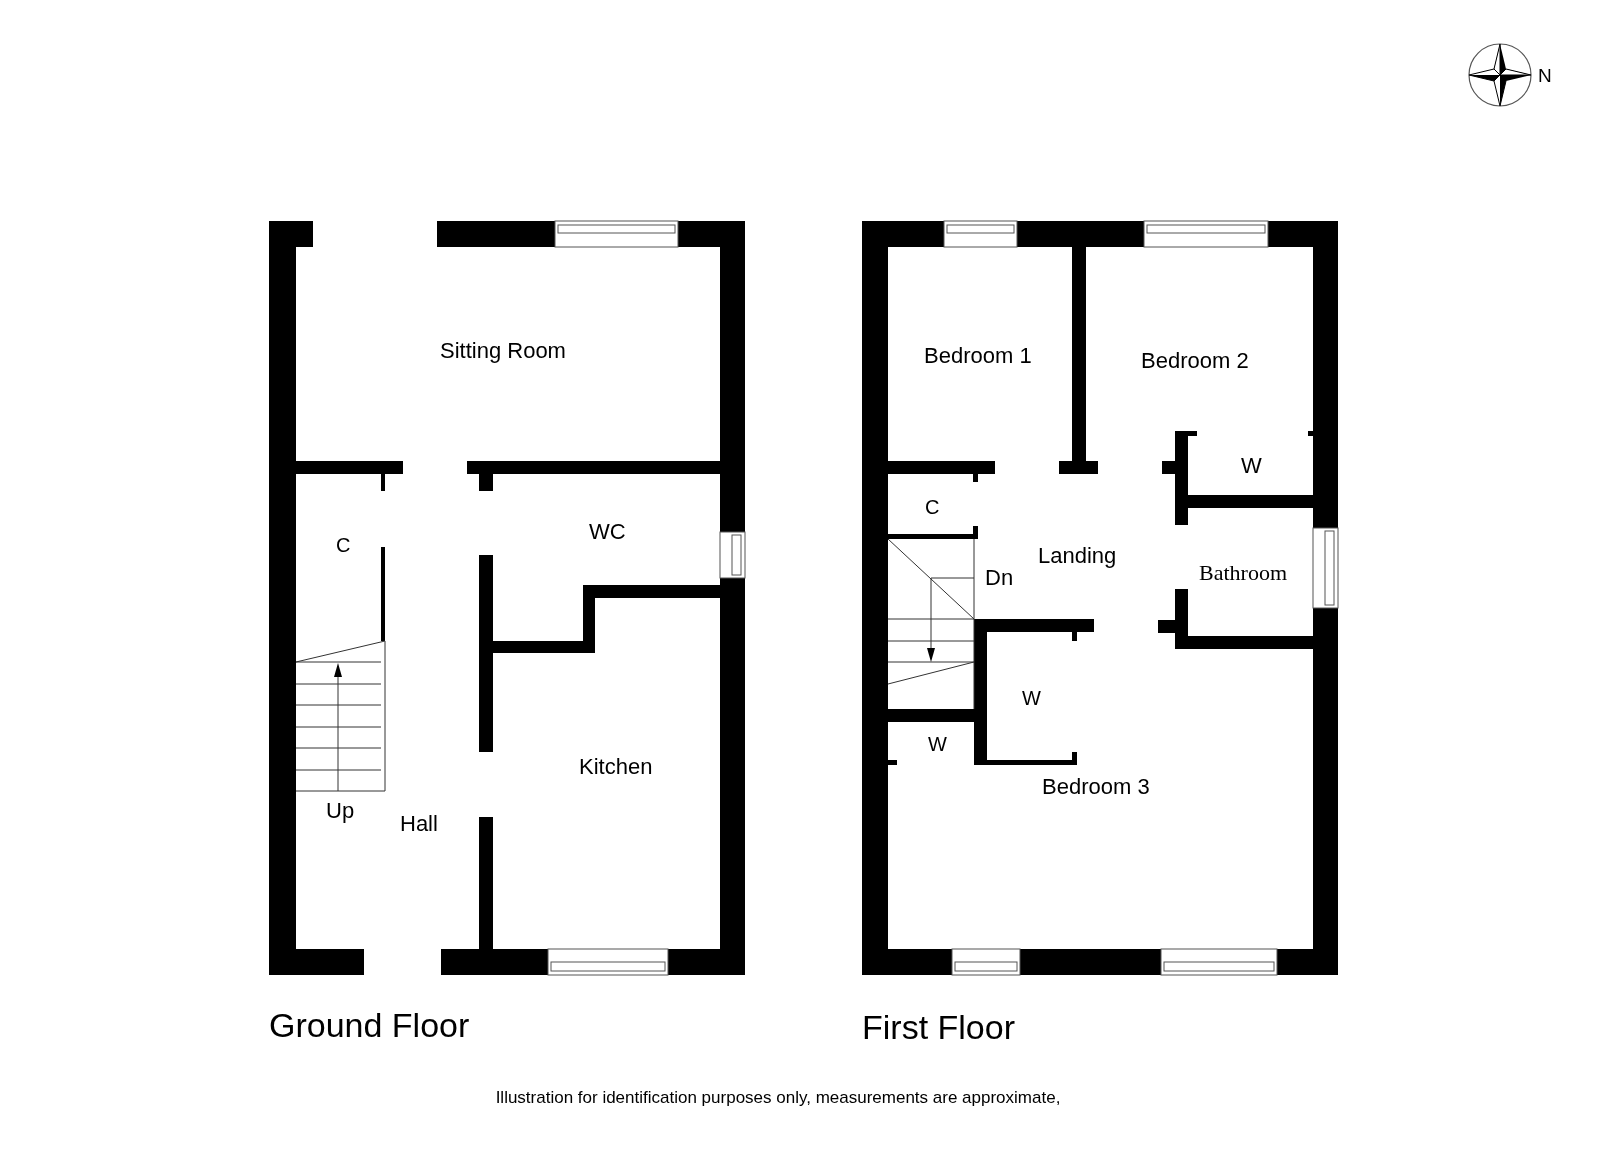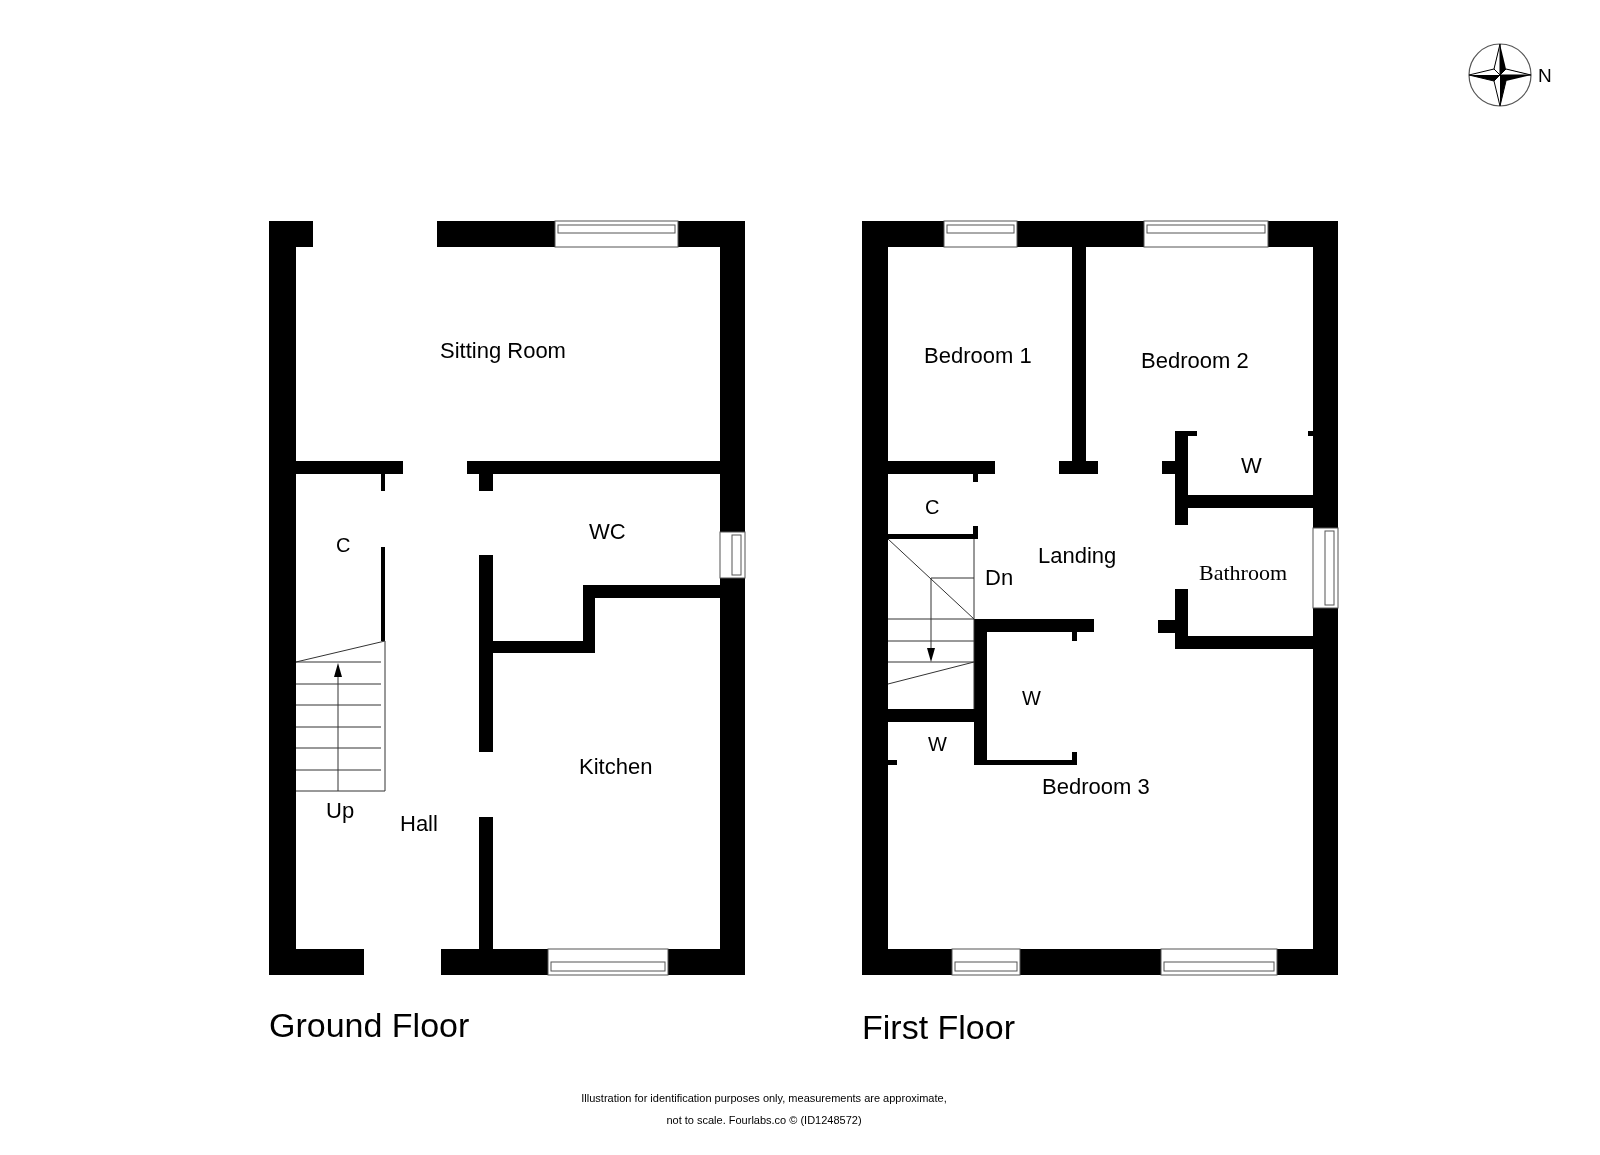--- a/index.html
+++ b/index.html
@@ -6,21 +6,21 @@
   body { width: 1600px; height: 1155px; position: relative; overflow: hidden;
          font-family: "Liberation Sans", sans-serif; color: #000; }
   svg#plan { position: absolute; left: 0; top: 0; }
   .wall { fill: #000000; }
   .win-frame { fill: #ffffff; stroke: #555555; stroke-width: 1; }
   .win-line { stroke: #555555; stroke-width: 1; fill: none; }
   .thin { stroke: #333333; stroke-width: 1; fill: none; }
   .room-label { position: absolute; font-size: 22px; white-space: nowrap; line-height: 1; text-align: right; }
   .floor-title { position: absolute; font-size: 34px; font-weight: normal; white-space: nowrap; line-height: 1; }
   .footer { position: absolute; left: 0; width: 1528px; top: 1087px; text-align: center;
-            font-size: 11px; line-height: 22px; }
+            font-size: 17px; line-height: 22px; padding-left: 14px; }
   .north { position: absolute; left: 1538px; top: 66px; font-size: 19px; line-height: 1; }
 </style>
 </head>
 <body>
 
 <svg id="plan" width="1600" height="1155" viewBox="0 0 1600 1155">
 
   <g>
 
     <rect class="wall" x="269" y="221" width="44" height="26"></rect>
@@ -177,14 +177,13 @@
 <div class="room-label" style="left:1199px;top:562px;font-family:Liberation Serif, serif;">Bathroom</div>
 <div class="room-label" style="left:1022px;top:688px;font-size:20px;">W</div>
 <div class="room-label" style="left:928px;top:734px;font-size:20px;">W</div>
 <div class="room-label" style="left:1042px;top:776px;">Bedroom 3</div>
 
 <div class="floor-title" style="left:269px;top:1008px;">Ground Floor</div>
 <div class="floor-title" style="left:862px;top:1010px;">First Floor</div>
 
 <div class="footer">
   <div>Illustration for identification purposes only, measurements are approximate,</div>
-  <div>not to scale. Fourlabs.co © (ID1248572)</div>
 </div>
 
 </body></html>

